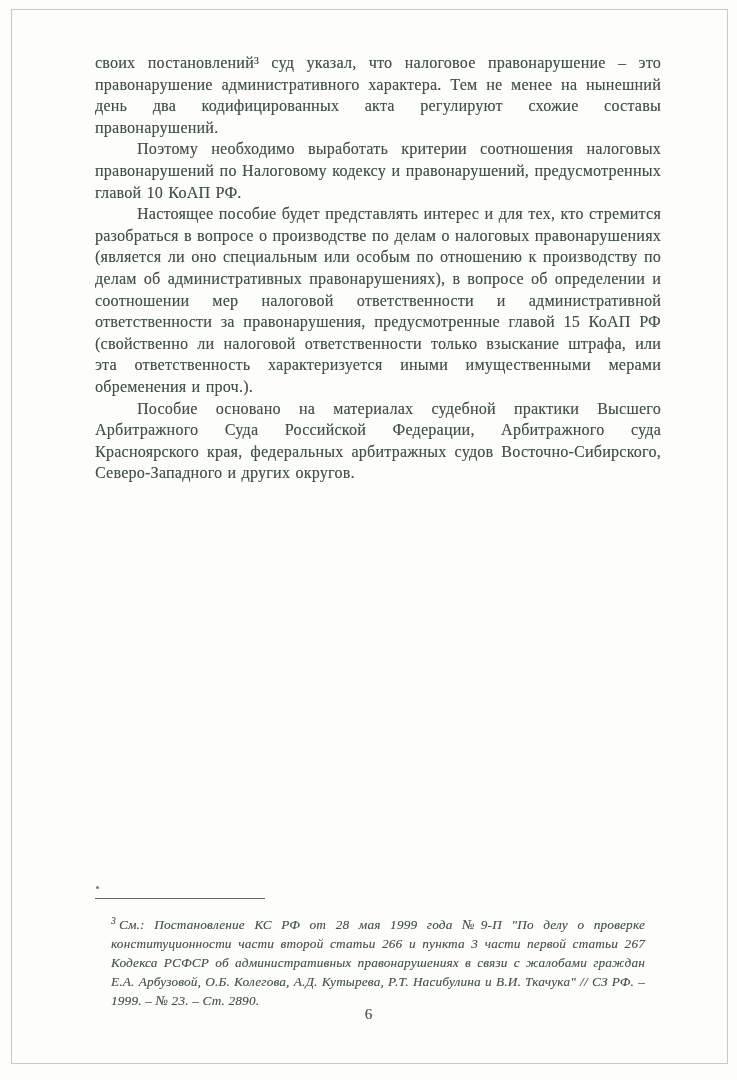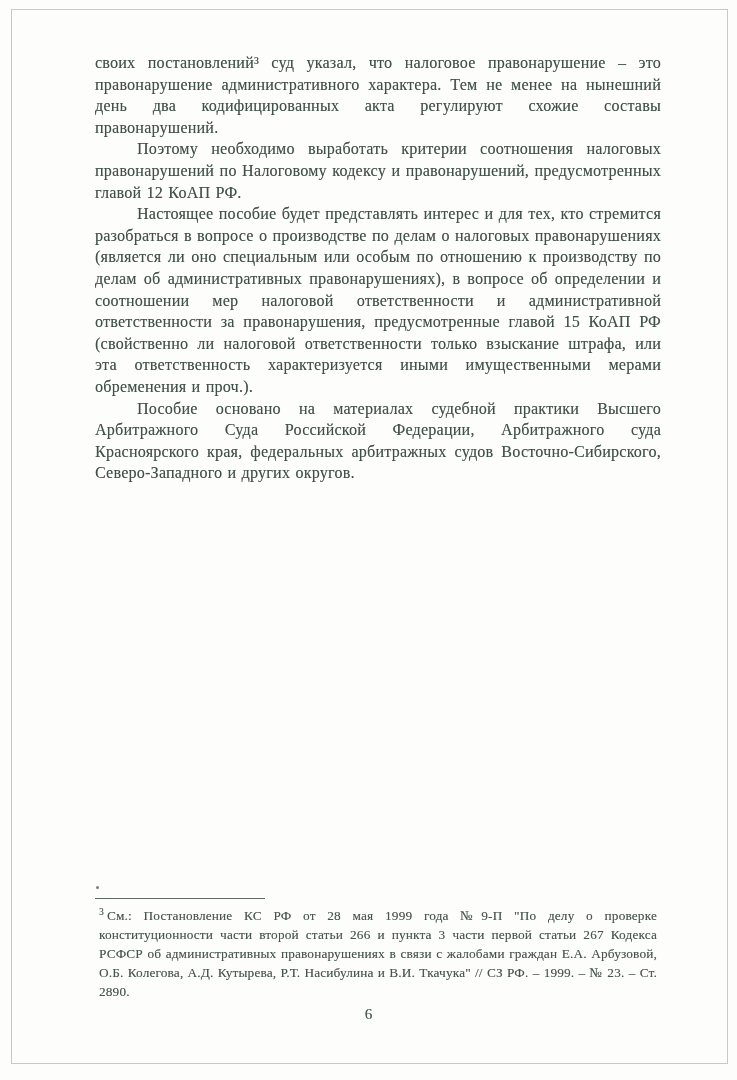--- a/index.html
+++ b/index.html
@@ -60,27 +60,28 @@
     top: 898px;
     width: 566px;
   }
   .fn-rule {
     width: 170px;
     height: 0;
     border-top: 1.2px solid #5d6962;
     margin-bottom: 7px;
   }
   .fn-text {
-    margin: 4px;
+    margin: 16px;
     font-size: 13.2px;
     line-height: 19px;
     text-align: justify;
     letter-spacing: 0.2px;
     color: #46544d;
     text-shadow: 0.2px 0.2px 0.4px rgba(62, 78, 70, 0.4);
+    font-style: italic;
   }
   .fn-text sup {
     font-size: 9.5px;
     vertical-align: super;
     line-height: 0;
     margin-right: 3px;
   }
   .page-number {
     position: absolute;
     left: 0;
@@ -94,21 +95,21 @@
 </style>
 </head>
 <body>
 
 <div class="page">
 
   <div class="page-border"></div>
 
   <div class="body-text">
     <p class="para">своих постановлений³ суд указал, что налоговое правонарушение – это правонарушение административного характера. Тем не менее на нынешний день два кодифицированных акта регулируют схожие составы правонарушений.</p>
-    <p class="para indent">Поэтому необходимо выработать критерии соотношения налоговых правонарушений по Налоговому кодексу и правонарушений, предусмотренных главой 12 КоАП РФ.</p>
+    <p class="para indent">Поэтому необходимо выработать критерии соотношения налоговых правонарушений по Налоговому кодексу и правонарушений, предусмотренных главой 10 КоАП РФ.</p>
     <p class="para indent">Настоящее пособие будет представлять интерес и для тех, кто стремится разобраться в вопросе о производстве по делам о налоговых правонарушениях (является ли оно специальным или особым по отношению к производству по делам об административных правонарушениях), в вопросе об определении и соотношении мер налоговой ответственности и административной ответственности за правонарушения, предусмотренные главой 15 КоАП РФ (свойственно ли налоговой ответственности только взыскание штрафа, или эта ответственность характеризуется иными имущественными мерами обременения и проч.).</p>
     <p class="para indent">Пособие основано на материалах судебной практики Высшего Арбитражного Суда Российской Федерации, Арбитражного суда Красноярского края, федеральных арбитражных судов Восточно-Сибирского, Северо-Западного и других округов.</p>
   </div>
 
   <div class="speck"></div>
 
   <div class="footnote">
     <div class="fn-rule"></div>
     <p class="fn-text"><sup>3</sup><span>См.: Постановление КС РФ от 28 мая 1999 года №9-П "По делу о проверке конституционности части второй статьи 266 и пункта 3 части первой статьи 267 Кодекса РСФСР об административных правонарушениях в связи с жалобами граждан Е.А. Арбузовой, О.Б. Колегова, А.Д. Кутырева, Р.Т. Насибулина и В.И. Ткачука" // СЗ РФ. – 1999. – № 23. – Ст. 2890.</span></p>
   </div>

